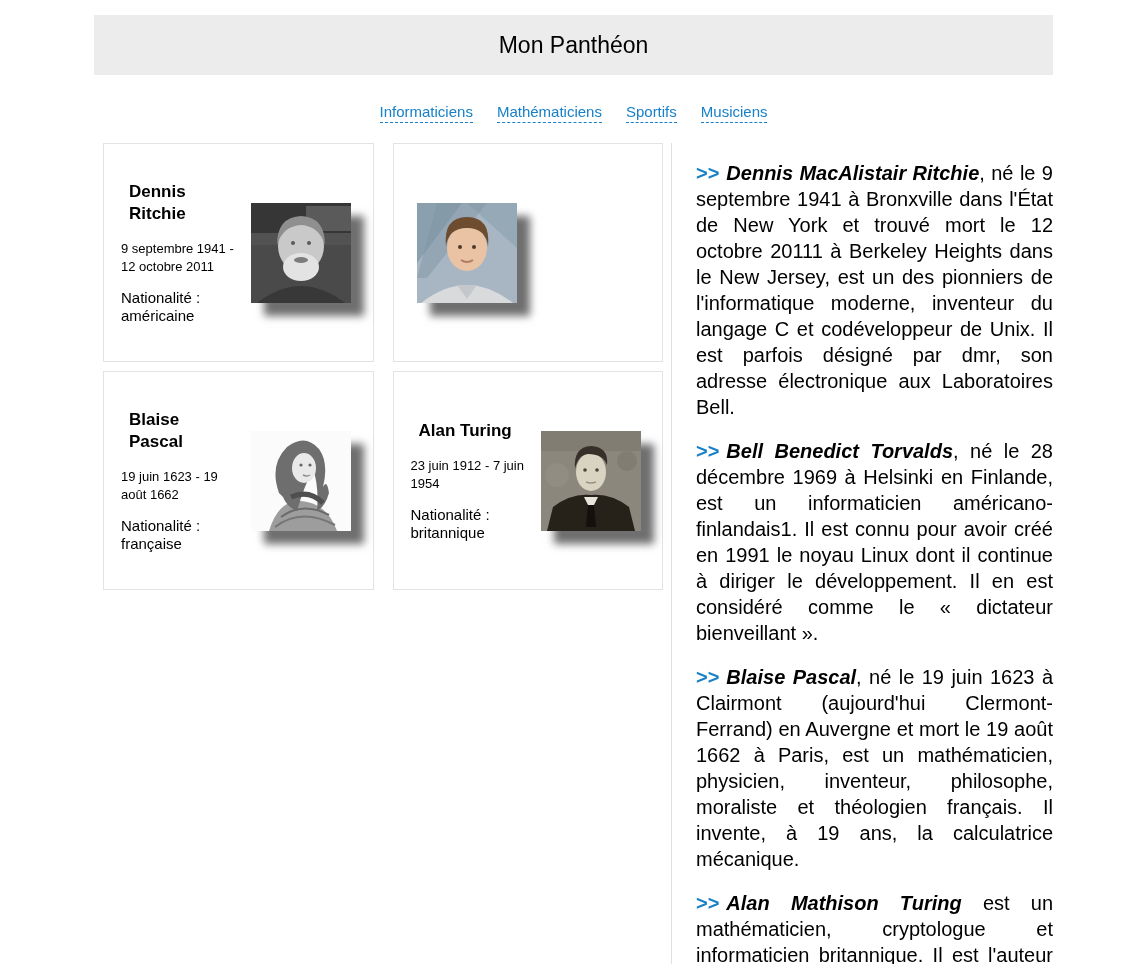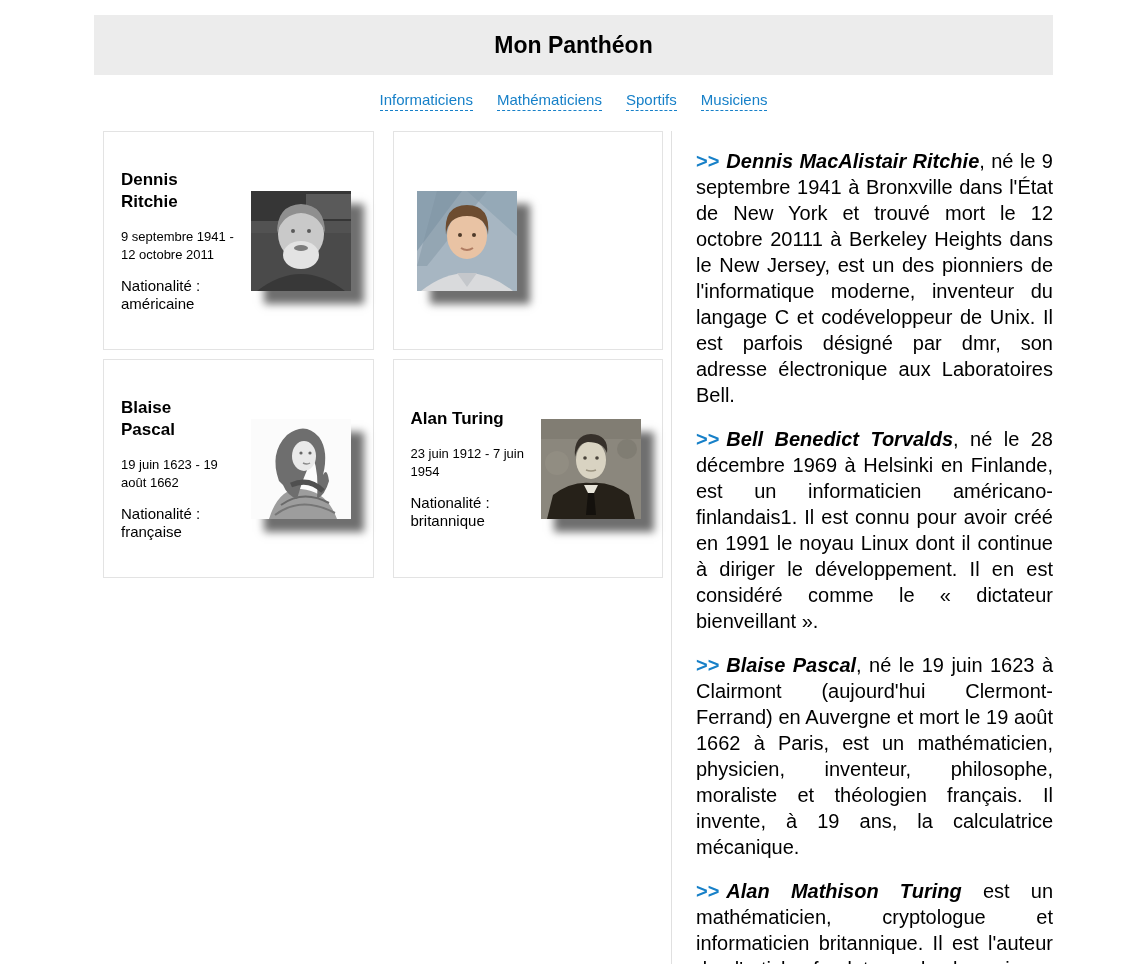--- a/index.html
+++ b/index.html
@@ -12,25 +12,25 @@
     color: #000;
   }
   .container { width: 959px; margin: 15px auto 0; }
 
   
   .header {
     background: #ececec;
     height: 60px;
     display: flex; align-items: center; justify-content: center;
   }
-  .header h1 { font-size: 23px; font-weight: bold; margin: 0; text-align: center; }
+  .header h1 { font-size: 23px; font-weight: normal; margin: 0; text-align: center; }
 
   
   .nav {
-    margin-top: 16px;
+    margin-top: 28px;
     display: flex; justify-content: center; gap: 24px;
   }
   .nav a {
     color: #1780c8; font-size: 15px;
     text-decoration: none;
     border-bottom: 1px dashed #1780c8;
     padding-bottom: 2px;
     cursor: pointer;
   }
 
@@ -49,21 +49,21 @@
     column-gap: 19px; row-gap: 9px;
   }
   .card {
     border: 1px solid #e3e3e3;
     height: 219px;
     display: flex; align-items: center;
     padding-left: 17px;
     background: #fff;
   }
   .card-text { width: 124px; flex: none; }
-  .person-name { font-size: 17px; font-weight: bold; line-height: 22px; margin: 0 0 15px; max-width: 104px; }
+  .person-name { font-size: 17px; font-weight: bold; line-height: 22px; margin: 0 8px 15px; max-width: 104px; }
   .person-dates { font-size: 13px; line-height: 18px; margin: 0 0 13px; max-width: 120px; }
   .person-nat { font-size: 15px; line-height: 18px; margin: 0; max-width: 120px; }
   .photo {
     width: 100px; height: 100px; flex: none;
     margin-left: 6px;
     box-shadow: 13px 13px 8px #6f6f6f;
     background: #fff;
   }
   .photo svg { display: block; width: 100px; height: 100px; }
 

